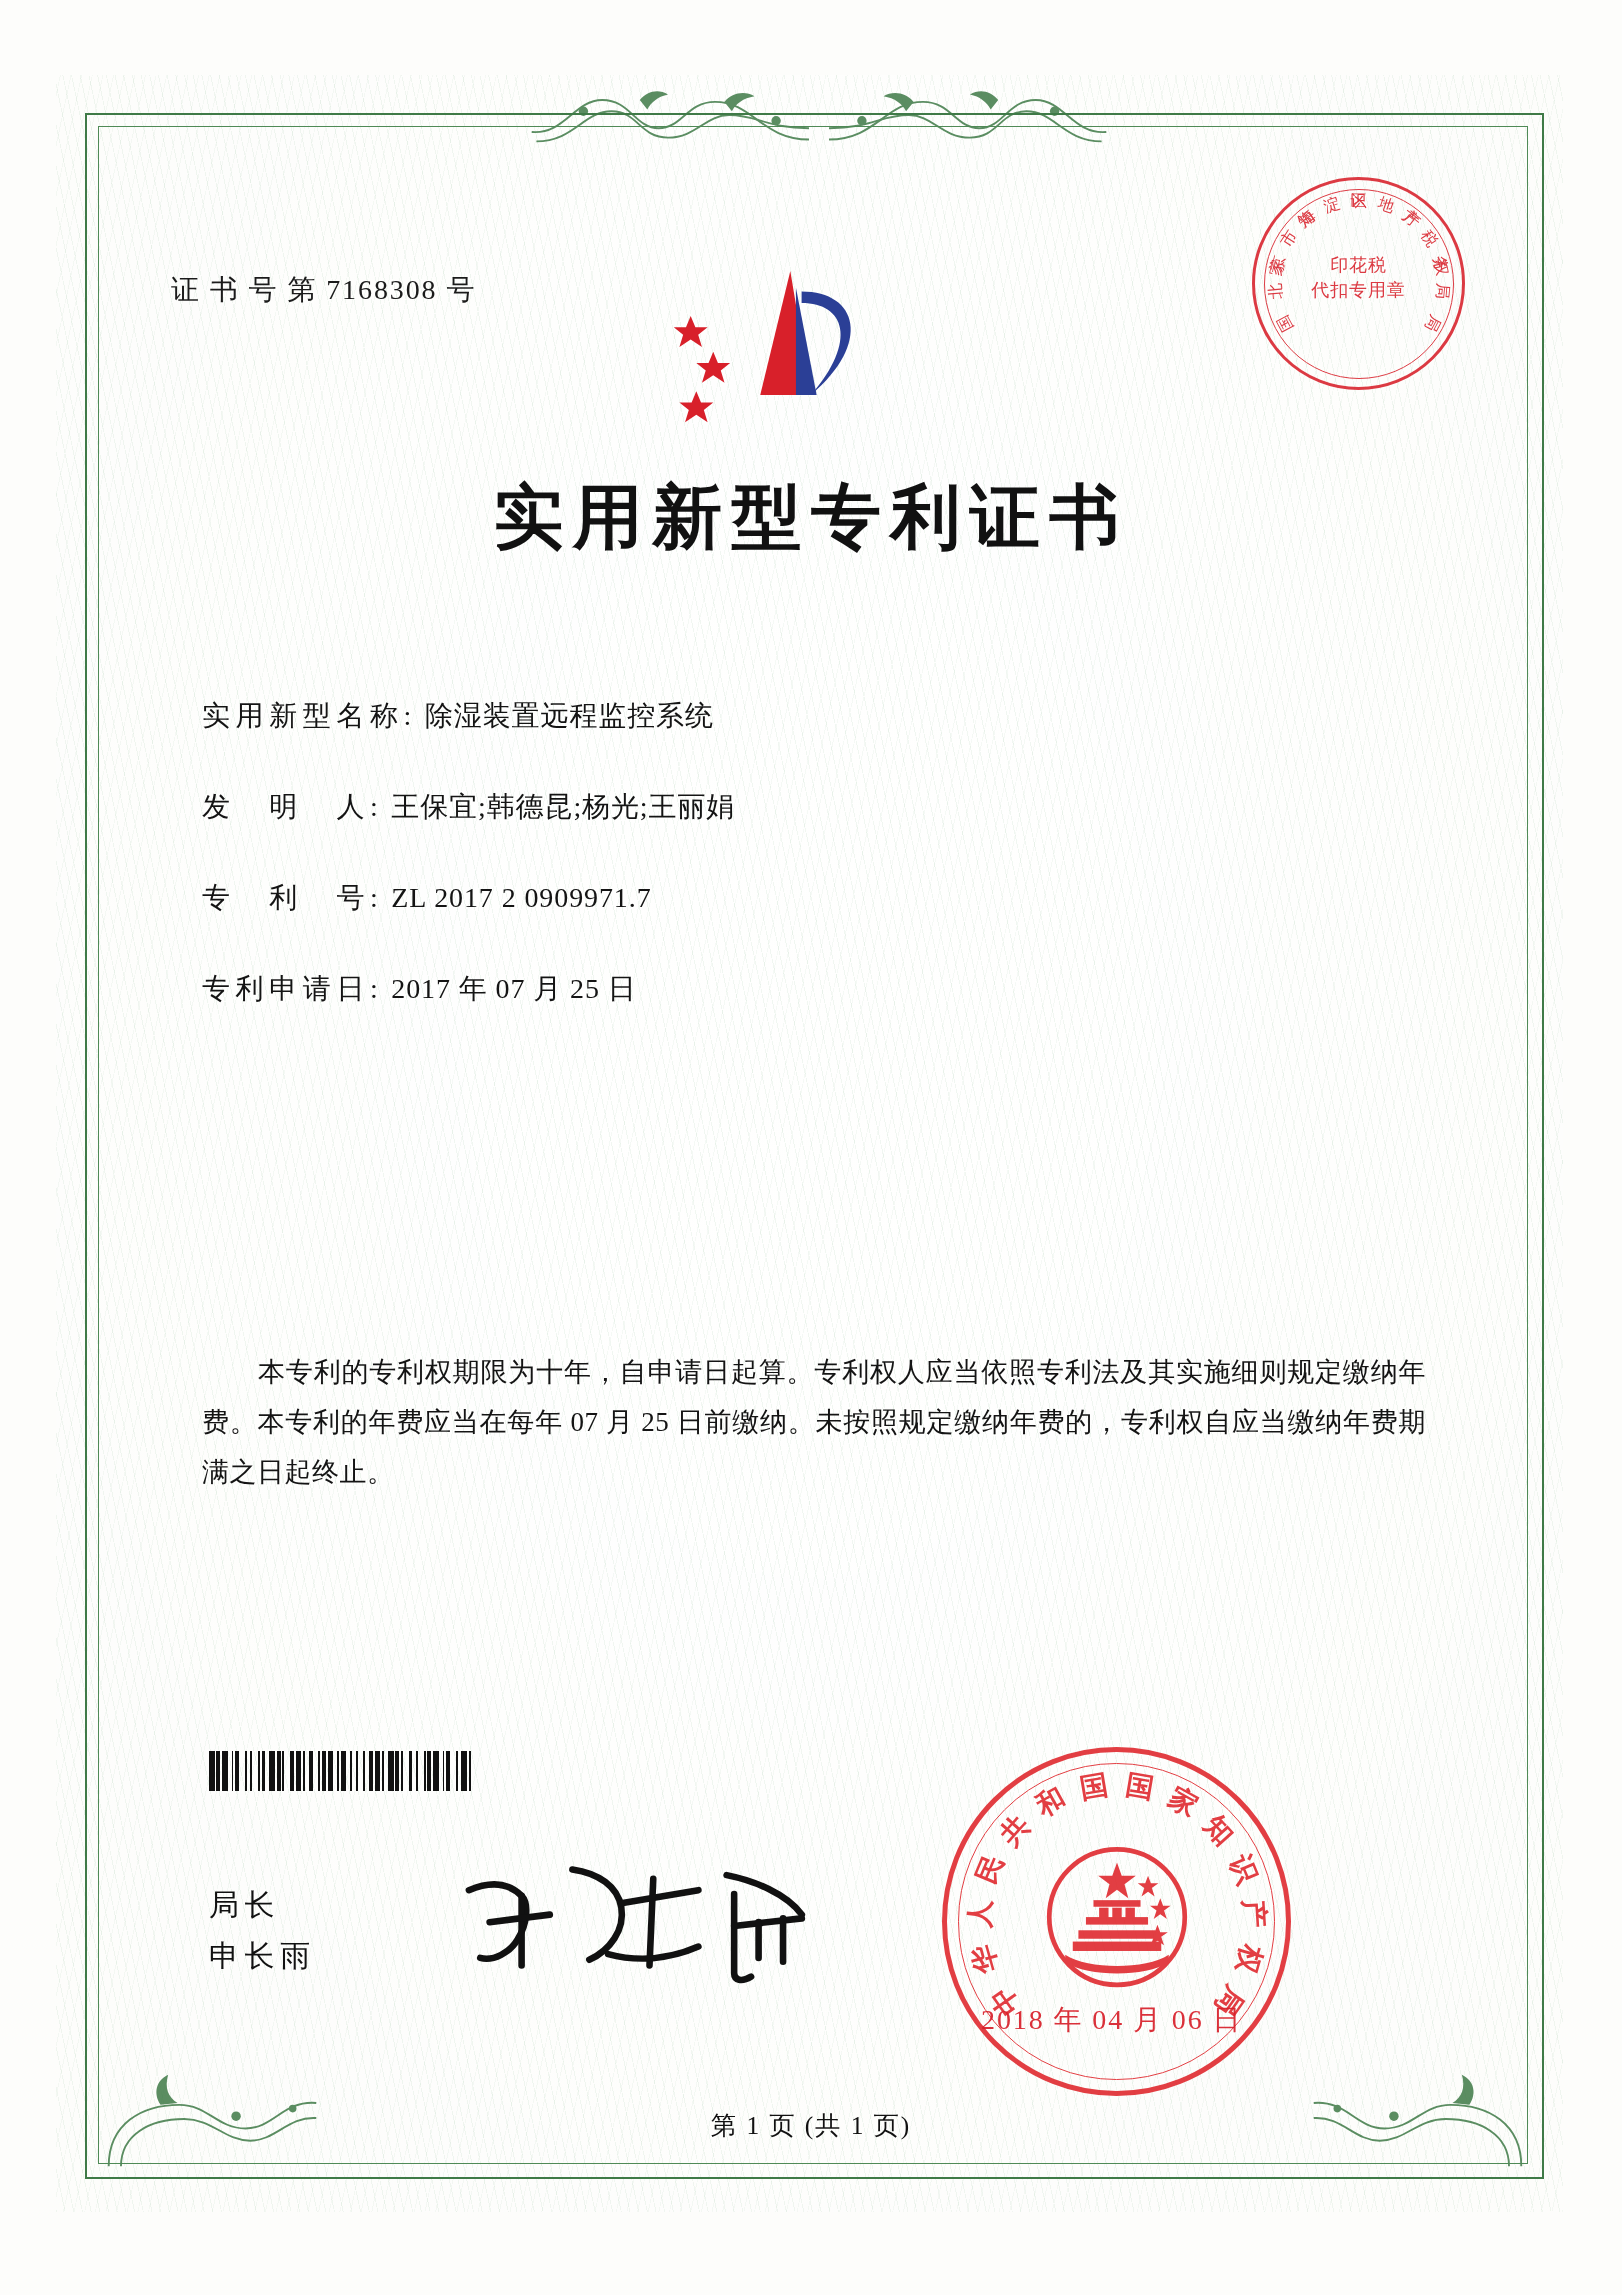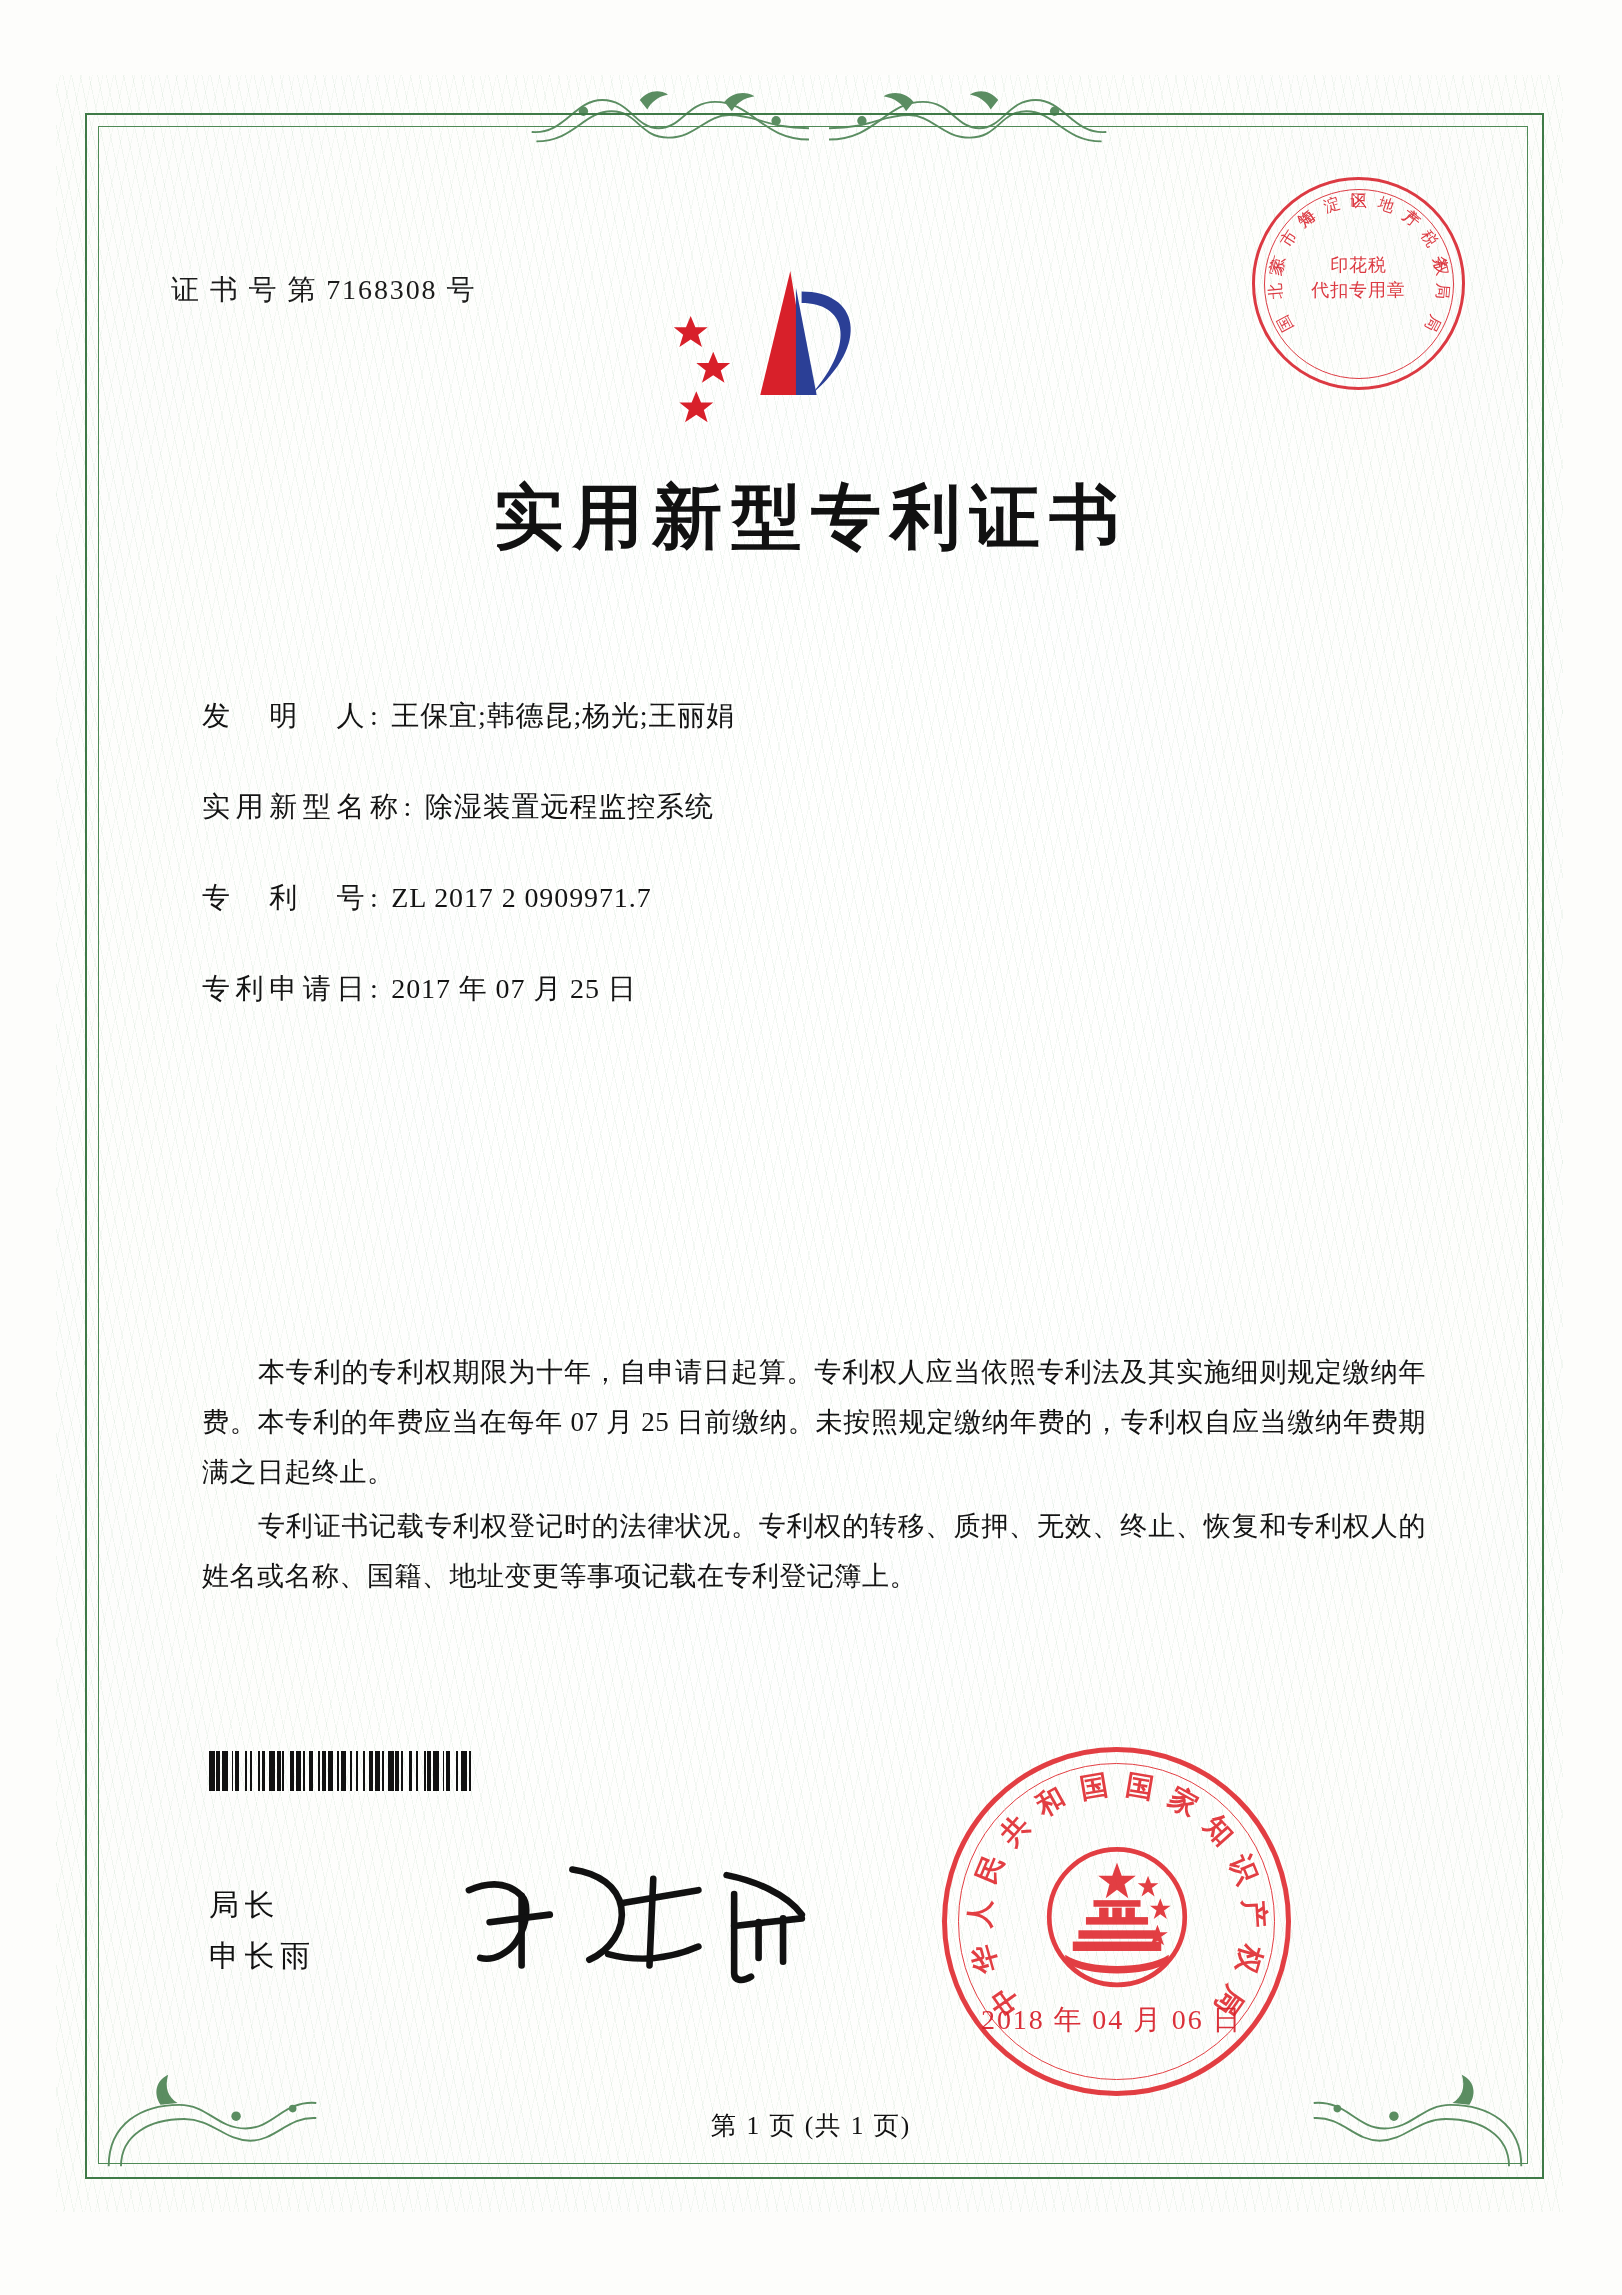--- a/index.html
+++ b/index.html
@@ -304,40 +304,39 @@
     <div class="mid">
       <div>印花税</div>
       <div>代扣专用章</div>
     </div>
   </div>
 
   <div class="title">实用新型专利证书</div>
 
   <div class="fields">
     <div class="field">
+      <span class="lab">实用新型名称:</span>
+      <span class="val">除湿装置远程监控系统</span>
+    </div>
+    <div class="field">
       <span class="lab">发　明　人:</span>
       <span class="val">王保宜;韩德昆;杨光;王丽娟</span>
-    </div>
-    <div class="field">
-      <span class="lab">实用新型名称:</span>
-      <span class="val">除湿装置远程监控系统</span>
     </div>
     <div class="field">
       <span class="lab">专　利　号:</span>
       <span class="val">ZL 2017 2 0909971.7</span>
     </div>
     <div class="field">
       <span class="lab">专利申请日:</span>
       <span class="val">2017 年 07 月 25 日</span>
     </div>
   </div>
 
   <div class="body-text">
     <p>本专利的专利权期限为十年，自申请日起算。专利权人应当依照专利法及其实施细则规定缴纳年费。本专利的年费应当在每年 07 月 25 日前缴纳。未按照规定缴纳年费的，专利权自应当缴纳年费期满之日起终止。</p>
-    <p>专利证书记载专利权登记时的法律状况。专利权的转移、质押、无效、终止、恢复和专利权人的姓名或名称、国籍、地址变更等事项记载在专利登记簿上。</p>
   </div>
 
   <div class="barcode" id="barcode">
       <i style="width: 5.6px; background: rgb(17, 17, 17);"></i>
       <i style="width: 1.9px; background: transparent;"></i>
       <i style="width: 3.8px; background: rgb(17, 17, 17);"></i>
       <i style="width: 1.9px; background: transparent;"></i>
       <i style="width: 5.6px; background: rgb(17, 17, 17);"></i>
       <i style="width: 3.8px; background: transparent;"></i>
       <i style="width: 1.9px; background: rgb(17, 17, 17);"></i>

